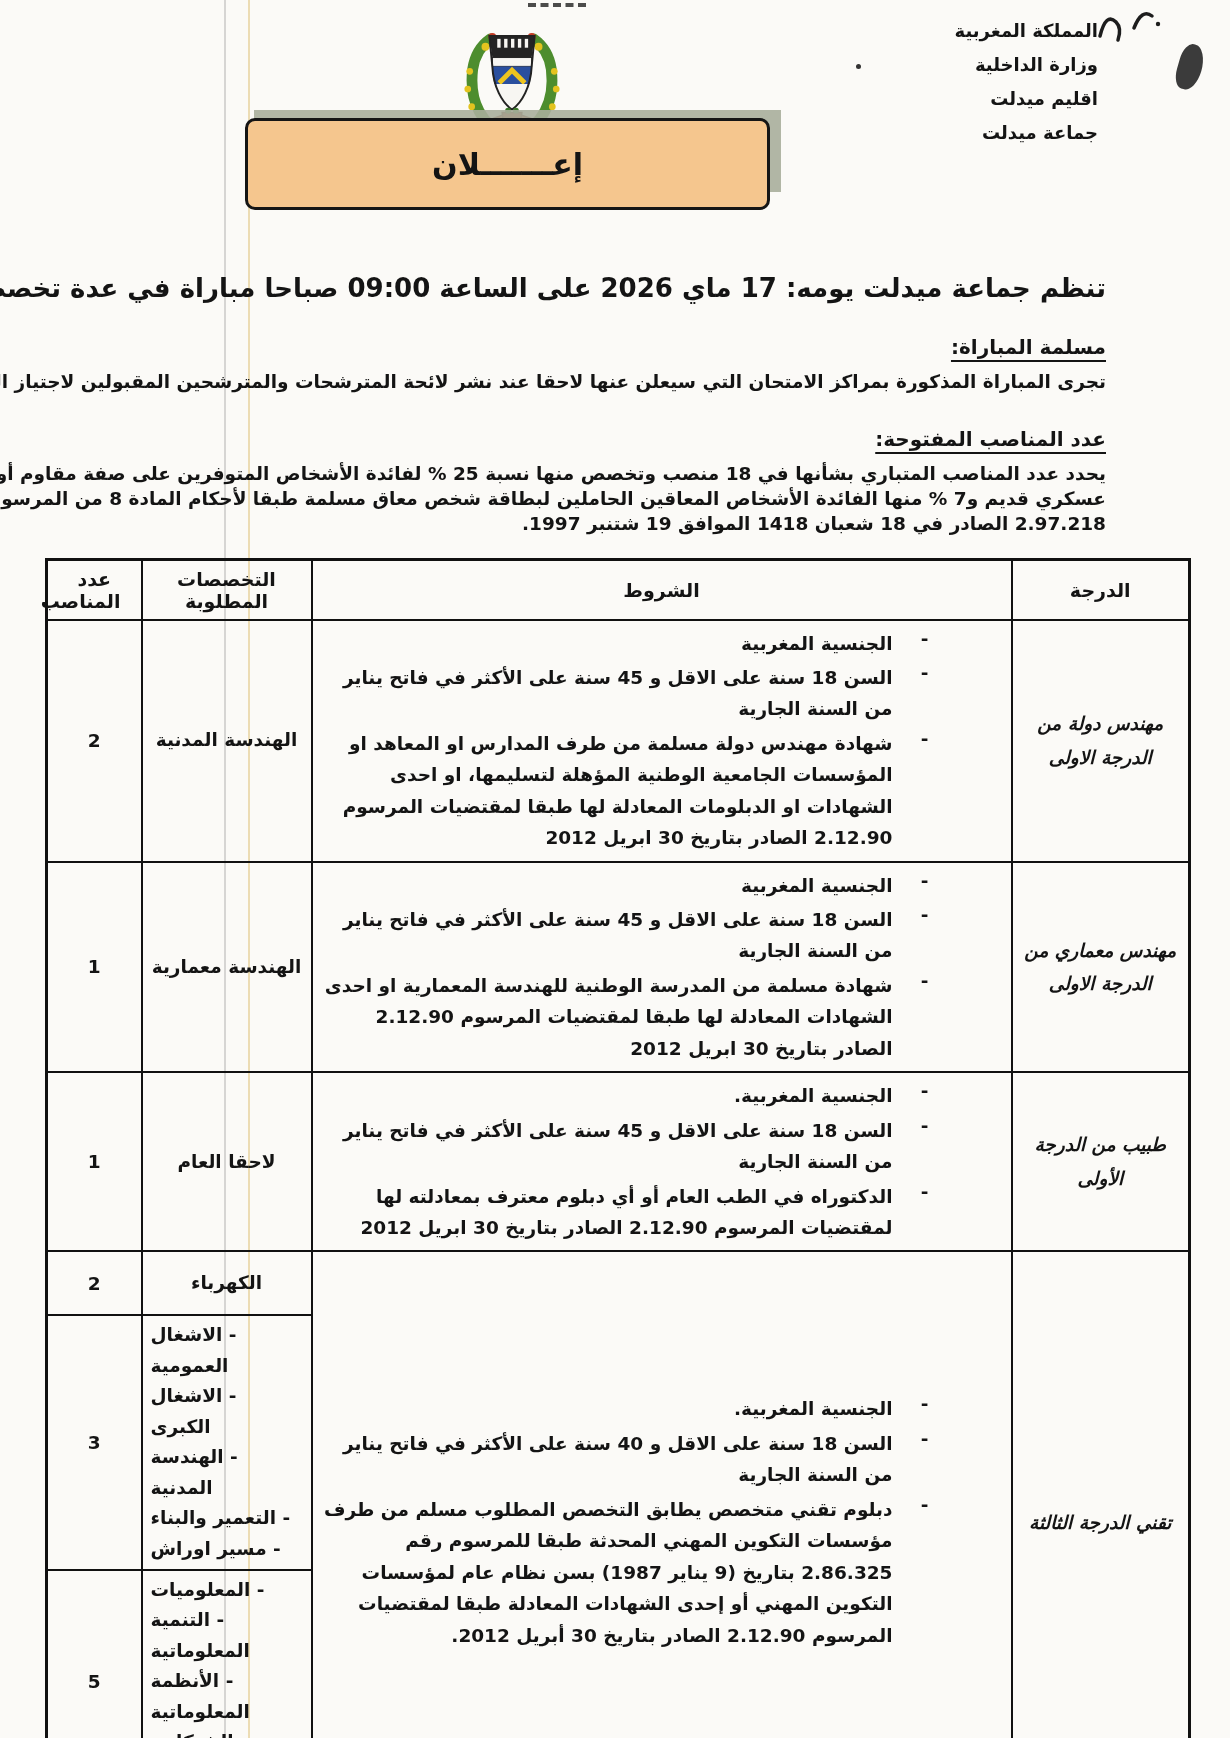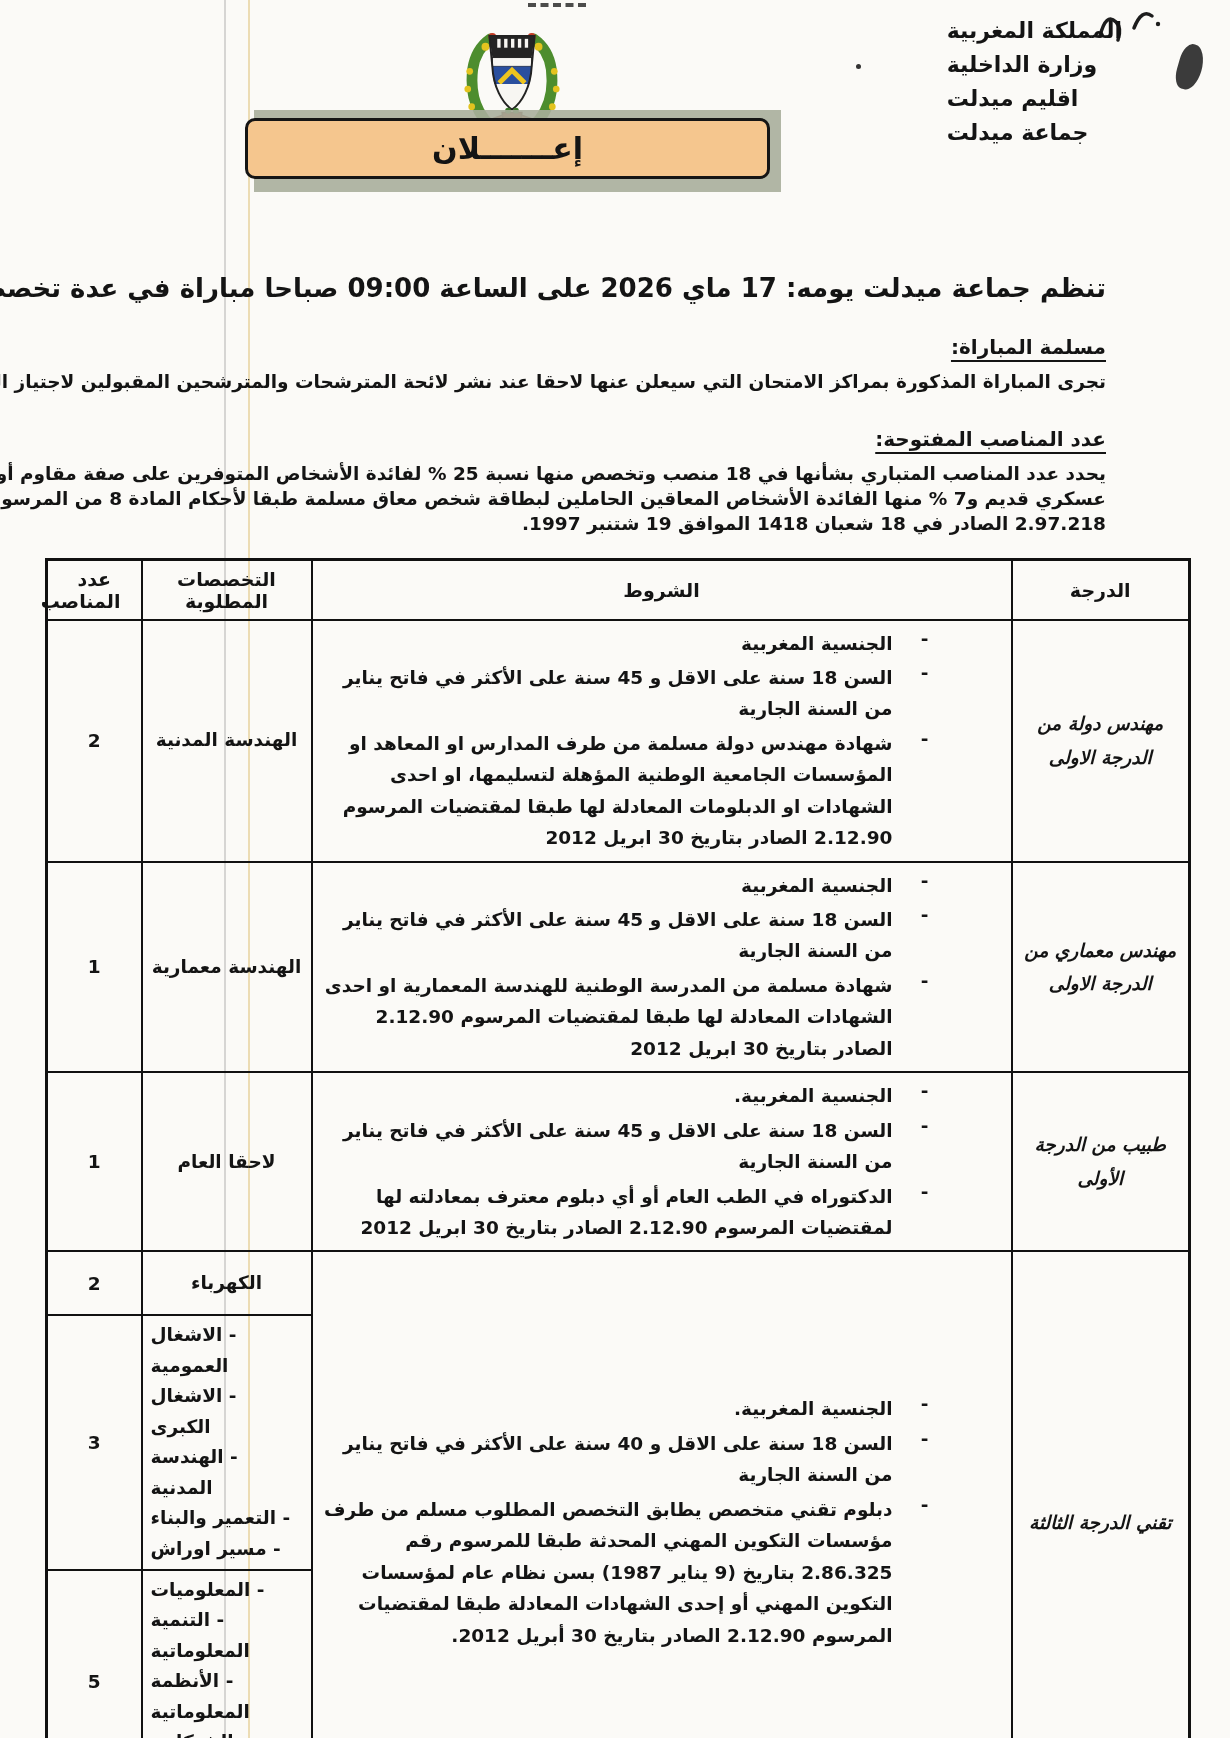--- a/index.html
+++ b/index.html
@@ -11,29 +11,29 @@
   
   .fold-line{position:absolute;top:0;height:100%;pointer-events:none;}
   .fold-gray{left:224px;width:2px;background:rgba(120,120,120,.28);}
   .fold-yellow{left:248px;width:2px;background:rgba(214,176,80,.40);}
   .ink-smudge{position:absolute;left:1178px;top:44px;width:24px;height:46px;
     background:#262626;border-radius:46% 60% 55% 45%;transform:rotate(16deg);opacity:.9;}
   .ink-dot{position:absolute;left:856px;top:64px;width:5px;height:5px;border-radius:50%;background:#333;}
   .top-dashes{position:absolute;left:528px;top:3px;width:58px;height:0;border-top:4px dashed #2e2e2e;opacity:.85;}
   .handwriting{position:absolute;left:1092px;top:2px;}
   
-  .letterhead{position:absolute;top:14px;right:108px;text-align:left;
-    font-size:22px;font-weight:700;line-height:34px;}
+  .letterhead{position:absolute;top:14px;right:132px;text-align:right;
+    font-size:18px;font-weight:700;line-height:34px;}
   
   .emblem{position:absolute;left:452px;top:10px;width:120px;text-align:center;}
   .emblem-caption{font-size:9px;color:#4a7a40;font-weight:700;opacity:.85;margin-top:-6px;}
   
   .banner-shadow{position:absolute;left:254px;top:110px;width:527px;height:82px;
     background:#a8ae9b;opacity:.9;}
-  .banner{position:absolute;left:245px;top:118px;width:525px;height:61px;
+  .banner{position:absolute;left:245px;top:118px;width:525px;height:92px;
     background:#f5c68e;border:3px solid #151515;border-radius:10px;
     box-sizing:border-box;display:flex;align-items:center;justify-content:center;}
   .banner-title{font-size:30px;font-weight:700;letter-spacing:1px;}
   
   .content{position:absolute;top:226px;right:124px;left:60px;text-align:right;}
   .nowrap{white-space:nowrap;}
   .intro{font-size:26px;font-weight:700;margin-top:47px;}
   .sec-heading{font-size:20px;font-weight:700;margin-top:32px;
     text-decoration:underline;text-decoration-thickness:2px;text-underline-offset:6px;}
   .para{font-size:18.5px;font-weight:700;margin-top:10px;line-height:26px;}

